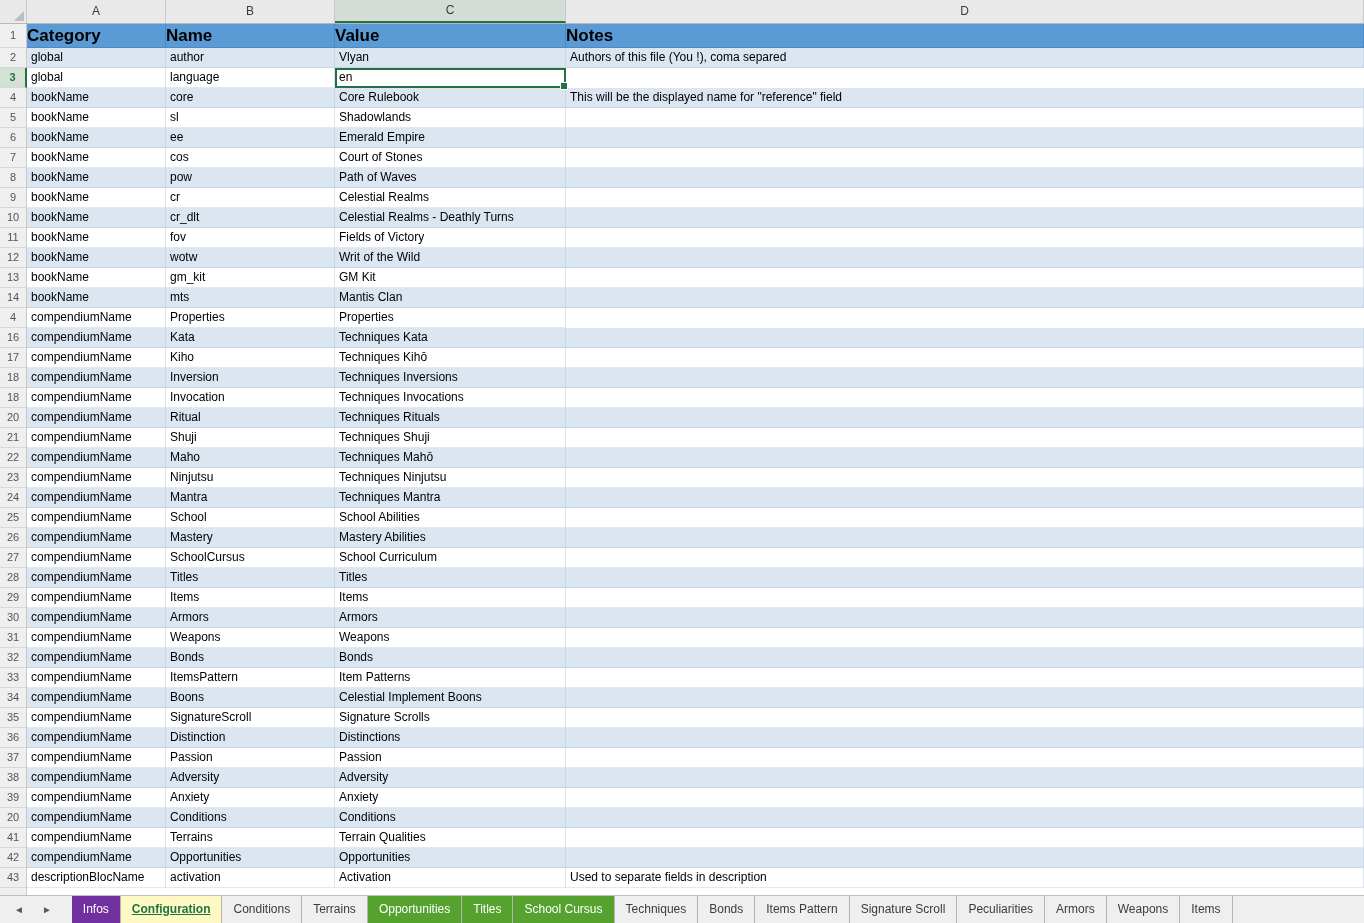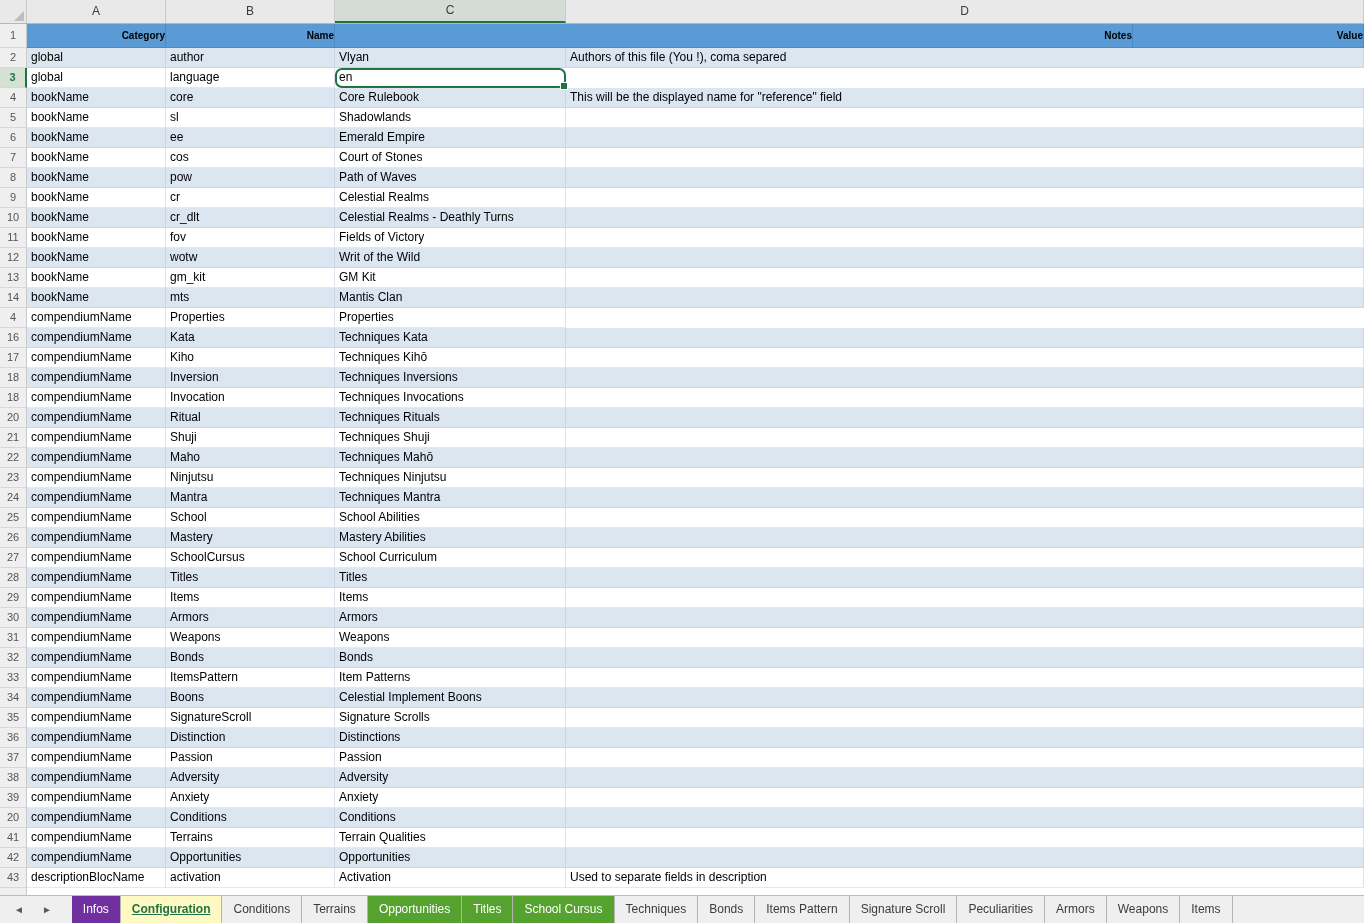--- a/index.html
+++ b/index.html
@@ -21,30 +21,30 @@
   .w-b { width:169px; flex:0 0 auto; }
   .w-c { width:231px; flex:0 0 auto; }
   .w-d { flex:1 1 auto; min-width:0; }
   
   .grid { flex:1 1 auto; display:flex; flex-direction:column; overflow:hidden; }
   .rowhdr { width:27px; flex:0 0 auto; background:#EFEFEF; border-right:1px solid #C9C9C9;
     border-bottom:1px solid #D8D8D8; font-size:11px; color:#555; text-align:center; }
   .rowhdr.sel { background:#D4E2D4; color:#217346; font-weight:bold; border-right:2px solid #217346; }
   .hrow { display:flex; height:24px; flex:0 0 auto; }
   .hrow .rowhdr { line-height:23px; }
-  .hcell { background:#5B9BD5; color:#000; font-weight:bold; font-size:10px; text-align:right;
+  .hcell { background:#5B9BD5; color:#000; font-weight:bold; font-size:17px; text-align:left;
     line-height:23px; border-right:1px solid #4A8BC7; border-bottom:1px solid #4A8BC7;
     white-space:nowrap; overflow:hidden; }
   .row { display:flex; height:20px; flex:0 0 auto; }
   .row .rowhdr { line-height:19px; }
   .cell { font-size:12px; line-height:19px; padding:0 4px; color:#000; background:#fff;
     white-space:nowrap; overflow:hidden;
     border-right:1px solid #DCE3EA; border-bottom:1px solid #E4E9EF; }
   .row.band .cell { background:#DCE6F1; border-right-color:#C8D6E7; border-bottom-color:#C8D6E7; }
-  .cell.selected { outline:2px solid #217346; outline-offset:-2px; position:relative; overflow:visible; z-index:2;border-radius:7px; }
+  .cell.selected { outline:2px solid #217346; outline-offset:-2px; position:relative; overflow:visible; z-index:2; }
   .cell.selected::after { content:""; position:absolute; right:-3px; bottom:-3px; width:6px; height:6px;
     background:#217346; border:1px solid #fff; }
   .filler { flex:1 1 auto; display:flex; }
   .filler .rowhdr { border-bottom:none; }
   .fcell { flex:1; background:#fff; }
   
   .tabbar { height:28px; flex:0 0 auto; background:#EFEFEF; border-top:1px solid #BDBDBD;
     display:flex; align-items:stretch; overflow:hidden; }
   .tabnav { display:flex; align-items:center; gap:18px; padding:0 20px 0 14px; color:#5A5A5A; font-size:10px; flex:0 0 auto; }
   .navarrow { cursor:default; }
@@ -68,22 +68,22 @@
     <div class="colhdr w-b">B</div>
     <div class="colhdr w-c sel">C</div>
     <div class="colhdr w-d">D</div>
   </div>
 
   <div class="grid">
     <div class="hrow">
       <div class="rowhdr">1</div>
       <div class="hcell w-a">Category</div>
       <div class="hcell w-b">Name</div>
+      <div class="hcell w-c">Value</div>
       <div class="hcell w-d">Notes</div>
-      <div class="hcell w-c">Value</div>
     </div>
     <div id="rows">
         <div class="row band">
           <div class="rowhdr">2</div>
           <div class="cell w-a">global</div>
           <div class="cell w-b">author</div>
           <div class="cell w-c">Vlyan</div>
           <div class="cell w-d">Authors of this file (You !), coma separed</div>
         </div>
         <div class="row">

